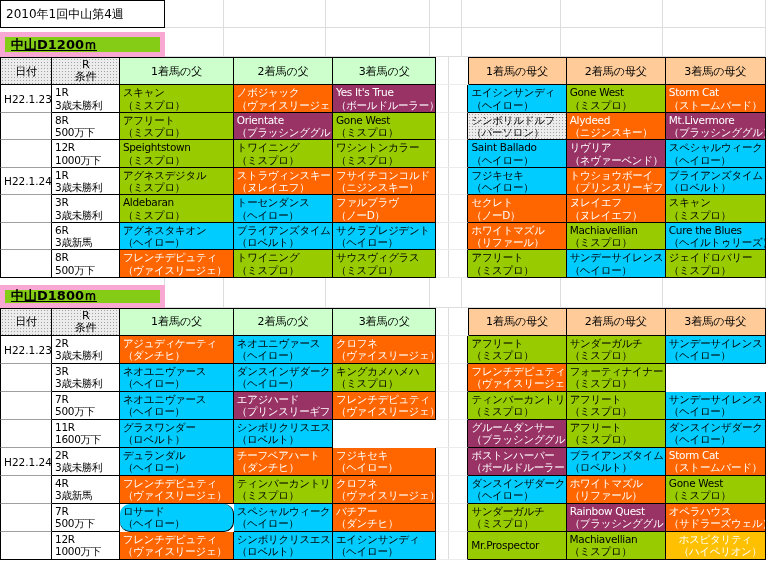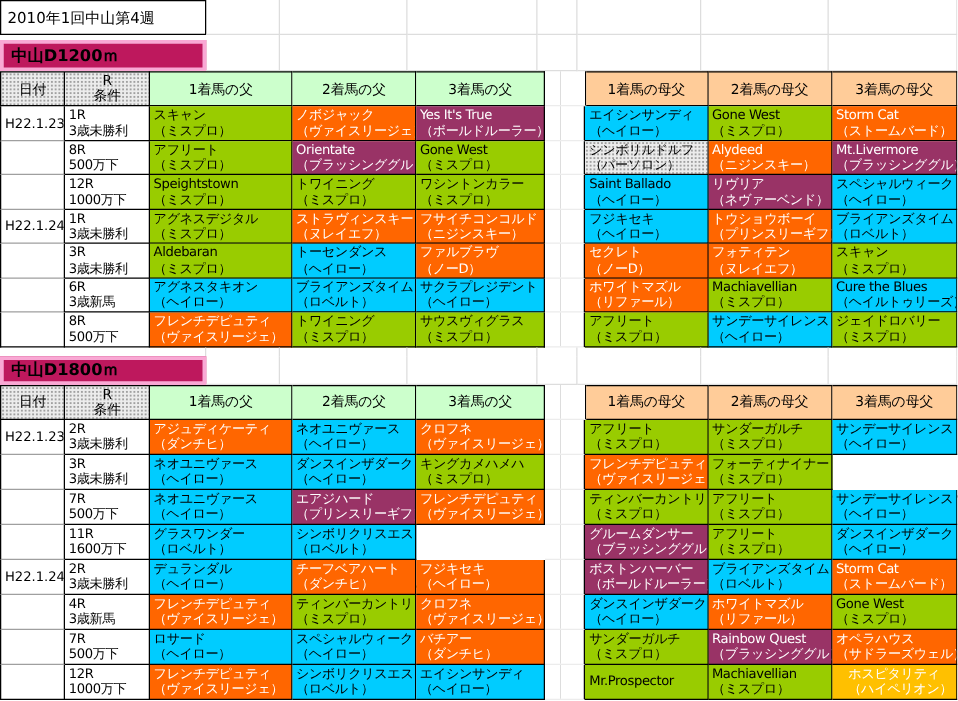--- a/index.html
+++ b/index.html
@@ -26,22 +26,22 @@
   
   .hdr{display:flex;align-items:center;justify-content:center;text-align:center;
        font-size:11px;padding:12px;}
   .pre{white-space:pre-line;line-height:12px;}
   .f-hdr{background:#CCFFCC;}
   .d-hdr{background:#FFCC99;}
   .pat{background-color:#ECECEC;background-image:radial-gradient(#A0A0A0 26%,transparent 28%);
        background-size:3px 3px;}
   .titlecell{box-sizing:border-box;border:1px solid #000;display:flex;align-items:center;
              padding-left:5px;font-size:12px;background:#fff;}
-  .seccell{box-sizing:border-box;border:3px solid #f9a8d4;display:flex;align-items:center;
-           padding-left:6px;font-weight:bold;font-size:13px;background:#be185d;}
+  .seccell{box-sizing:border-box;border:5px solid #f9a8d4;display:flex;align-items:center;
+           padding-left:6px;font-weight:bold;font-size:13px;background:#84cc16;text-decoration:underline;}
   .mt4{margin-top:4px;}
   
   .l1,.l2{line-height:12.6px;font-size:10.5px;white-space:nowrap;letter-spacing:-0.3px;}
   .datec{display:flex;align-items:center;font-size:10.5px;border-bottom-color:#9f9f9f;}
   .racec{font-size:10.5px;}
   .vc{display:flex;align-items:center;}
   .wt{color:#fff;}
   .lastrow .datec{border-bottom-color:#000;}
 </style>
 </head>
@@ -230,21 +230,21 @@
         <div class="cell w-f3 wt" style="background: rgb(255, 102, 0);">
           <div class="l1">ファルブラヴ</div>
           <div class="l2">（ノーD）</div>
         </div>
         <div class="gapcell w-gap"></div>
         <div class="cell w-d1 wt" style="background: rgb(255, 102, 0);">
           <div class="l1">セクレト</div>
           <div class="l2">（ノーD）</div>
         </div>
         <div class="cell w-d2 wt" style="background: rgb(255, 102, 0);">
-          <div class="l1">フォティテン</div>
+          <div class="l1">ヌレイエフ</div>
           <div class="l2">（ヌレイエフ）</div>
         </div>
         <div class="cell w-d3" style="background: rgb(153, 204, 0);">
           <div class="l1">スキャン</div>
           <div class="l2">（ミスプロ）</div>
         </div>
       </div>
       <div class="row" style="height: 27.5px;">
         <div class="cell bl datec w-date"></div>
         <div class="cell racec w-cond">
@@ -538,21 +538,21 @@
           <div class="l1">Gone West</div>
           <div class="l2">（ミスプロ）</div>
         </div>
       </div>
       <div class="row" style="height: 28px;">
         <div class="cell bl datec w-date"></div>
         <div class="cell racec w-cond">
           <div class="l1">7R</div>
           <div class="l2">500万下</div>
         </div>
-        <div class="cell w-f1" style="background: rgb(0, 204, 255);">
+        <div class="cell w-f1" style="background: rgb(0, 204, 255); border-radius: 10px;">
           <div class="l1">ロサード</div>
           <div class="l2">（ヘイロー）</div>
         </div>
         <div class="cell w-f2" style="background: rgb(0, 204, 255);">
           <div class="l1">スペシャルウィーク</div>
           <div class="l2">（ヘイロー）</div>
         </div>
         <div class="cell w-f3 wt" style="background: rgb(255, 102, 0);">
           <div class="l1">バチアー</div>
           <div class="l2">（ダンチヒ）</div>

